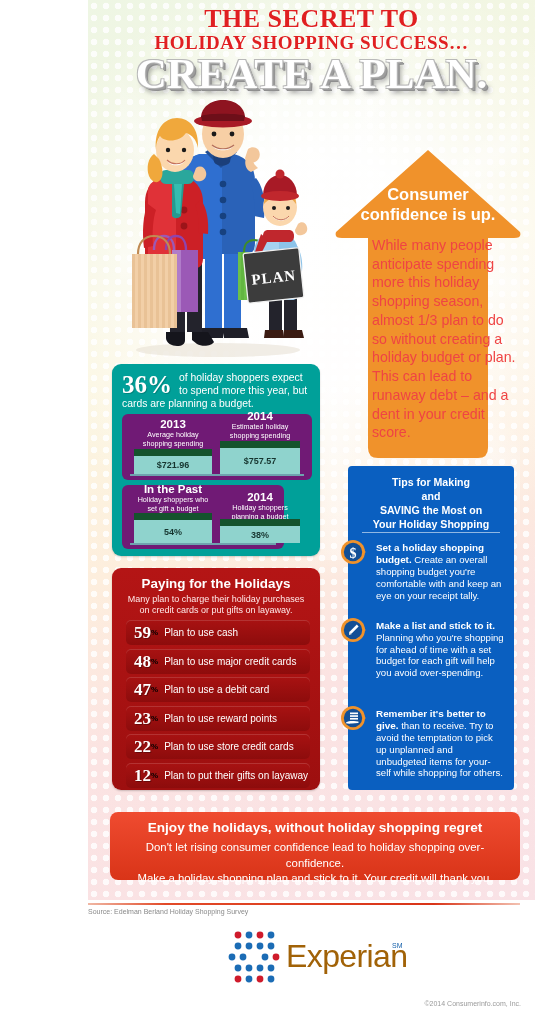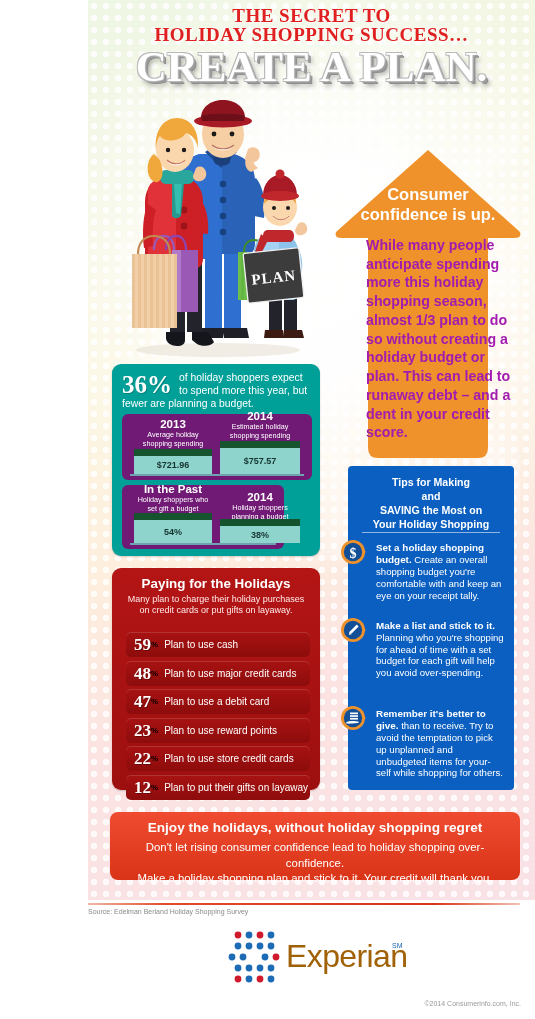--- a/index.html
+++ b/index.html
@@ -44,21 +44,21 @@
     position:absolute;left:150px;top:80px;width:330px;height:360px;
     background:radial-gradient(ellipse at 45% 45%, rgba(255,255,255,.9) 0%, rgba(255,255,255,.35) 45%, rgba(255,255,255,0) 70%);
   }
   .white-left{position:absolute;left:0;top:0;width:88px;height:1019px;background:#fff;z-index:40;}
   .white-bottom{position:absolute;left:0;top:900px;width:535px;height:119px;background:#fff;z-index:40;}
 
   
   .headline{position:absolute;left:88px;top:6px;width:447px;text-align:center;z-index:12;}
   .hl1,.hl2{
     font-family:"Liberation Serif", serif;font-weight:bold;color:#e01f21;
-    letter-spacing:.5px;line-height:1.02;font-size:19px;
+    letter-spacing:.5px;line-height:1.02;font-size:26px;
     text-shadow:1px 1px 0 rgba(255,255,255,.8);
   }
   .hl2{font-size:19px;}
   .hl-big{
     font-family:"Liberation Serif", serif;font-weight:bold;
     font-size:43px;line-height:.98;color:#ffffff;letter-spacing:0px;
     margin-top:1px;
     text-shadow:
       -1px -1px 0 #b9b9b9, 1px -1px 0 #b9b9b9, -1px 1px 0 #b9b9b9,
       2px 2px 0 #9d9d9d, 3px 3px 0 #8f8f8f, 4px 5px 5px rgba(90,90,90,.55);
@@ -69,22 +69,22 @@
 
   
   .arrow-box{position:absolute;left:332px;top:148px;width:192px;height:312px;z-index:16;}
   .arrow-shape{position:absolute;inset:0;}
   .arrow-content{position:absolute;left:0;top:0;width:192px;height:312px;}
   .arrow-title{
     position:absolute;left:14px;top:36px;width:164px;text-align:center;
     color:#fff;font-weight:bold;font-size:16.5px;line-height:1.22;
   }
   .arrow-body{
-    position:absolute;left:34px;top:88px;width:148px;
-    color:#a21caf;font-size:14.2px;line-height:1.32;font-weight:bold;
+    position:absolute;left:40px;top:88px;width:148px;
+    color:#ef4444;font-size:14.2px;line-height:1.32;font-weight:normal;
   }
 
   
   .teal-box{
     position:absolute;left:112px;top:364px;width:208px;height:192px;
     background:#00a099;border-radius:9px;z-index:18;
     box-shadow:0 1px 2px rgba(0,0,0,.18);
   }
   .teal-head{position:absolute;left:10px;top:7px;width:190px;color:#fff;}
   .teal-36{
@@ -117,21 +117,21 @@
     border-radius:9px;z-index:18;box-shadow:0 1px 2px rgba(0,0,0,.2);
   }
   .red-title{
     position:absolute;left:8px;top:8px;width:192px;text-align:center;
     color:#fff;font-weight:bold;font-size:13.4px;
   }
   .red-sub{
     position:absolute;left:8px;top:26px;width:192px;text-align:center;
     color:#ffe9e9;font-size:9px;line-height:1.2;
   }
-  .pay-list{position:absolute;left:14px;top:64px;width:184px;}
+  .pay-list{position:absolute;left:14px;top:52px;width:184px;}
   .pay-row{
     height:25px;margin-bottom:3.5px;border-radius:5px;
     background:linear-gradient(180deg,#a81212 0%,#8d0c0c 100%);
     box-shadow:inset 0 1px 0 rgba(255,255,255,.14);
     display:flex;align-items:center;padding-left:8px;box-sizing:border-box;
   }
   .pay-num{
     font-family:"Liberation Serif", serif;font-weight:bold;font-size:17px;
     color:#fff;line-height:1;text-shadow:1px 1px 0 rgba(0,0,0,.3);
   }
@@ -327,21 +327,21 @@
       <div class="arrow-title">Consumer confidence is up.</div>
       <div class="arrow-body">While many people anticipate spending more this holiday shopping season, almost 1/3 plan to do so without creating a holiday budget or plan. This can lead to runaway debt – and a dent in your credit score.</div>
     </div>
   </div>
 
   <div class="teal-box">
     <div class="teal-head">
       <span class="teal-36">36%</span>
       <div class="teal-head-txt">of holiday shoppers expect</div>
       <div class="teal-head-txt">to spend more this year, but</div>
-      <div class="teal-head-line3">fewer are planning a budget.</div>
+      <div class="teal-head-line3">cards are planning a budget.</div>
     </div>
 
     <div class="panel panel1">
       <div class="pbase"></div>
       <div class="pcol" style="left:12px;width:78px;height:56px;">
         <div class="plabel" style="top:0;">
           <div class="pyear">2013</div>
           <div class="pdesc">Average holiday</div>
           <div class="pdesc">shopping spending</div>
         </div>

